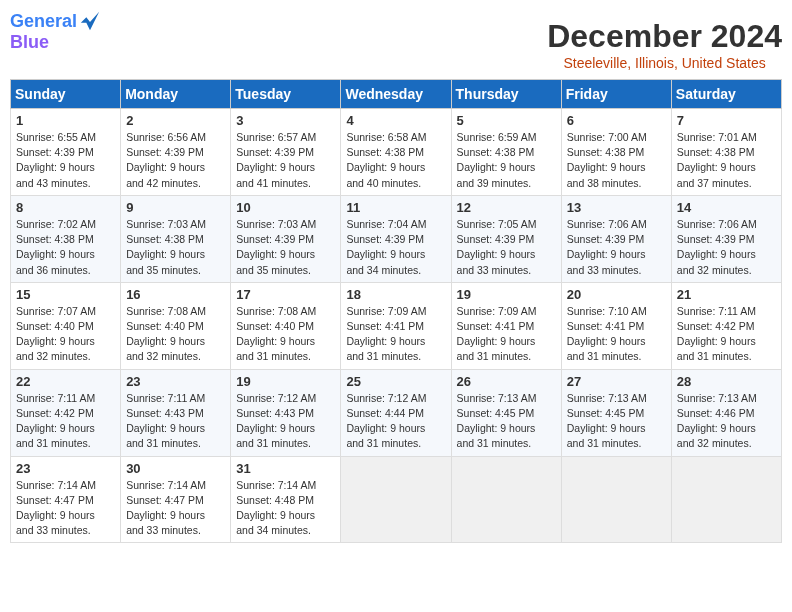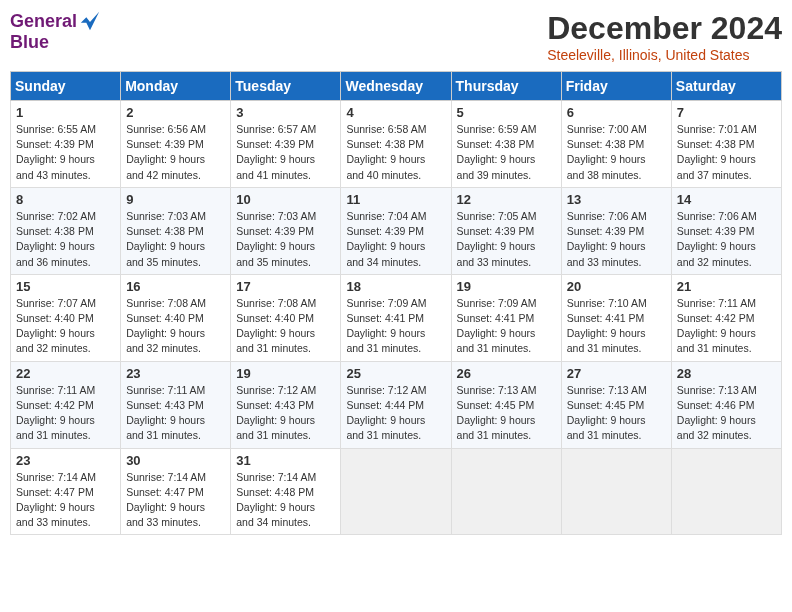--- a/index.html
+++ b/index.html
@@ -21,34 +21,35 @@
       flex-direction: column;
       align-items: flex-start;
     }
     .logo-text {
       display: flex;
       align-items: center;
     }
     .logo-general {
       font-size: 18px;
       font-weight: bold;
-      color: #701a75;
+      color: #3b82f6;
     }
     .logo-blue {
       font-size: 18px;
       font-weight: bold;
-      color: #701a75;
+      color: #8b5cf6;
     }
     .logo-bird {
       width: 22px;
       height: 22px;
       margin-left: 2px;
     }
     .title-section {
-      text-align: left;
+      text-align: center;
+      margin-top: 8px;
     }
     .main-title {
       font-size: 32px;
       font-weight: bold;
       color: #333;
     }
     .subtitle {
       font-size: 14px;
       color: #c2410c;
     }

